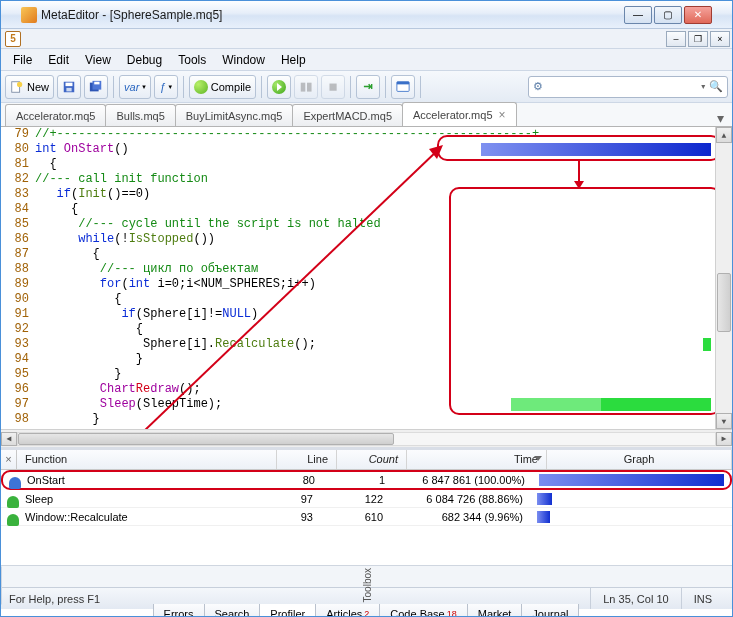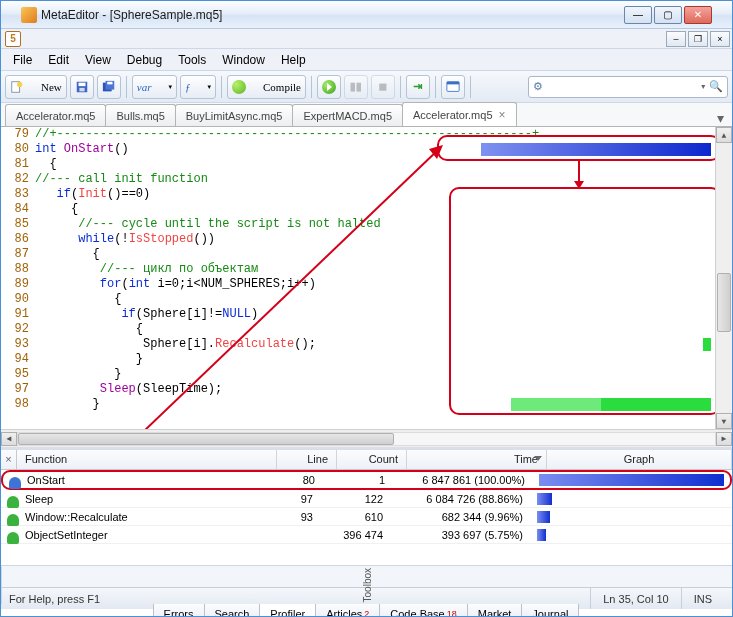--- a/index.html
+++ b/index.html
@@ -18,21 +18,21 @@
   .sub-icon { width:16px; height:16px; background:#fff; border:1px solid #b07023; border-radius:2px; display:flex; align-items:center; justify-content:center; color:#c27a1d; font-weight:bold; font-size:10px; }
   .sub-btns { margin-left:auto; display:flex; }
   .sub-btn { width:20px; height:16px; border:1px solid #9aaabd; background:linear-gradient(#fafcfe,#e1e8f1); margin-right:2px; font-size:9px; display:flex; align-items:center; justify-content:center; cursor:pointer; }
   
   
   .menubar { height:22px; background:#eef2f8; display:flex; align-items:center; padding:0 4px; border-bottom:1px solid #cdd7e5; }
   .menu-item { padding:2px 8px; cursor:pointer; font-size:12px; }
   
   
   .toolbar { height:32px; background:linear-gradient(#f5f8fc,#e4ebf4); border-bottom:1px solid #cdd7e5; display:flex; align-items:center; padding:0 4px; gap:3px; }
-  .tbtn { height:24px; min-width:24px; background:linear-gradient(#fdfefe,#e7edf6); border:1px solid #b5c3d6; border-radius:3px; display:flex; align-items:center; justify-content:center; padding:0 4px; cursor:pointer; font-size:11px; gap:17px;font-family:Liberation Serif, serif; }
+  .tbtn { height:24px; min-width:24px; background:linear-gradient(#fdfefe,#e7edf6); border:1px solid #b5c3d6; border-radius:3px; display:flex; align-items:center; justify-content:center; padding:0 4px; cursor:pointer; font-size:11px; gap:3px; }
   .tbtn svg { width:14px; height:14px; }
   .tsep { width:1px; height:22px; background:#b5c3d6; margin:0 2px; }
   .compile-ic { width:14px; height:14px; border-radius:50%; background:radial-gradient(circle at 30% 30%,#b8f06a,#5cb423); }
   .play-ic { width:14px; height:14px; border-radius:50%; background:radial-gradient(circle at 30% 30%,#a4e869,#3fa61a); position:relative; }
   .play-ic::after { content:""; position:absolute; left:5px; top:3px; border-left:5px solid #fff; border-top:4px solid transparent; border-bottom:4px solid transparent; }
   .search-box { margin-left:auto; height:22px; width:200px; background:#fff; border:1px solid #aab8cc; border-radius:3px; display:flex; align-items:center; padding:0 4px; }
   .gear-ic { color:#5c7ea8; }
   
   
   .filetabs { height:24px; background:#f6f8fa; border-bottom:1px solid #b4b4b4; display:flex; align-items:flex-end; padding-left:4px; gap:0; }
@@ -42,21 +42,21 @@
   .tabs-more { margin-left:auto; padding:0 8px; color:#666; cursor:pointer; font-size:14px; }
   
   
   .editor-area { height:320px; overflow:hidden; position:relative; background:#fff; font-family:"Consolas","Courier New",monospace; font-size:12px; }
   .editor-scroll { overflow:auto; height:302px; }
   .code-line { display:flex; height:15px; line-height:15px; white-space:pre; }
   .lnum { width:34px; text-align:right; color:#a16207; padding-right:6px; user-select:none; }
   .lcode { flex:1; }
   .kw-type { color:#0a2cd6; }
   .kw-func { color:#9e009e; }
-  .kw-id { color:#ef4444; }
+  .kw-id { color:#4d7c0f; }
   .kw-comm { color:#148a14; }
   .hscroll { position:absolute; bottom:0; left:0; right:0; height:18px; background:#efefef; border-top:1px solid #d0d0d0; display:flex; align-items:center; }
   .hscroll-track { flex:1; height:14px; background:#f6f6f6; border:1px solid #dcdcdc; margin:0 16px; position:relative; }
   .hscroll-thumb { position:absolute; left:0; width:54%; height:100%; background:linear-gradient(#e6e6e6,#cfcfcf); border:1px solid #b0b0b0; border-radius:2px; }
   .hscroll-btn { width:16px; height:14px; background:linear-gradient(#f0f0f0,#dcdcdc); border:1px solid #b0b0b0; display:flex; align-items:center; justify-content:center; font-size:8px; color:#555; cursor:pointer; }
   .vscroll { position:absolute; right:0; top:0; bottom:18px; width:17px; background:#efefef; border-left:1px solid #d0d0d0; display:flex; flex-direction:column; }
   .vscroll-btn { height:16px; background:linear-gradient(#f0f0f0,#dcdcdc); border:1px solid #b0b0b0; display:flex; align-items:center; justify-content:center; font-size:8px; color:#555; cursor:pointer; }
   .vscroll-track { flex:1; position:relative; }
   .vscroll-thumb { position:absolute; top:48%; left:1px; right:1px; height:22%; background:linear-gradient(90deg,#e6e6e6,#cfcfcf); border:1px solid #b0b0b0; border-radius:2px; }
   
@@ -64,21 +64,21 @@
   .overlay { position:absolute; border:2px solid #d30018; border-radius:10px; pointer-events:none; }
   .arrow-svg { position:absolute; pointer-events:none; }
   
   
   .toolbox { border-top:3px solid #d9dee7; height:140px; display:flex; flex-direction:column; background:#fff; }
   .toolbox-head { display:flex; border-bottom:1px solid #c8c8c8; height:20px; background:linear-gradient(#fbfcfe,#edf1f7); }
   .th-close { width:16px; text-align:center; cursor:pointer; color:#666; border-right:1px solid #c8c8c8; line-height:18px; }
   .th-col { padding:0 8px; border-right:1px solid #d4d4d4; line-height:19px; font-size:11px; color:#222; cursor:pointer; }
   .th-func { flex:0 0 260px; }
   .th-line { flex:0 0 60px; text-align:right; }
-  .th-count { flex:0 0 70px; text-align:right; }
+  .th-count { flex:0 0 70px; text-align:right;font-style:italic; }
   .th-time { flex:0 0 140px; text-align:right; position:relative; }
   .th-time .sort { position:absolute; right:4px; top:6px; border-left:4px solid transparent; border-right:4px solid transparent; border-top:5px solid #6a6a6a; }
   .th-graph { flex:1; text-align:center; }
   .tb-body { flex:1; overflow:hidden; }
   .tb-row { display:flex; height:18px; align-items:center; border-bottom:1px solid #f0f0f0; }
   .tb-ic-cell { width:16px; display:flex; justify-content:center; }
   .tb-ic { width:12px; height:12px; border-radius:6px 6px 2px 2px; }
   .tc-func { flex:0 0 260px; padding-left:24px; position:relative; }
   .tc-func .tb-ic-cell { position:absolute; left:4px; top:3px; }
   .tc-line { flex:0 0 60px; text-align:right; padding-right:8px; }
@@ -236,20 +236,21 @@
       <div class="code-line"><span class="lnum">86</span><span class="lcode">      <span class="kw-type">while</span>(!<span class="kw-id">IsStopped</span>())</span></div>
       <div class="code-line"><span class="lnum">87</span><span class="lcode">        {</span></div>
       <div class="code-line"><span class="lnum">88</span><span class="lcode">         <span class="kw-comm">//--- цикл по объектам</span></span></div>
       <div class="code-line"><span class="lnum">89</span><span class="lcode">         <span class="kw-type">for</span>(<span class="kw-type">int</span> i=0;i&lt;NUM_SPHERES;i++)</span></div>
       <div class="code-line"><span class="lnum">90</span><span class="lcode">           {</span></div>
       <div class="code-line"><span class="lnum">91</span><span class="lcode">            <span class="kw-type">if</span>(Sphere[i]!=<span class="kw-type">NULL</span>)</span></div>
       <div class="code-line"><span class="lnum">92</span><span class="lcode">              {</span></div>
       <div class="code-line"><span class="lnum">93</span><span class="lcode">               Sphere[i].<span class="kw-id">Recalculate</span>();</span></div>
       <div class="code-line"><span class="lnum">94</span><span class="lcode">              }</span></div>
       <div class="code-line"><span class="lnum">95</span><span class="lcode">           }</span></div>
+      <div class="code-line"><span class="lnum">96</span><span class="lcode">         <span class="kw-func">Chart<span style="color:#d30018">Re</span>draw</span>();</span></div>
       <div class="code-line"><span class="lnum">97</span><span class="lcode">         <span class="kw-func">Sleep</span>(SleepTime);</span></div>
       <div class="code-line"><span class="lnum">98</span><span class="lcode">        }</span></div>
     </div>
 
   <div class="profbar blue" style="top:16px; left:480px; width:230px;"></div>
   <div class="profbar green" style="top:211px; left:702px; width:8px;"></div>
   <div class="profbar green-lt" style="top:271px; left:510px; width:90px;"></div>
   <div class="profbar green" style="top:271px; left:600px; width:110px;"></div>
 
   <div class="overlay" style="top:8px; left:436px; width:284px; height:26px;"></div>
@@ -315,31 +316,20 @@
         <div class="tc-func"><span class="tb-ic-cell">
             <span class="tb-ic" style="background: rgb(58, 178, 61);"></span>
           </span><span>Window::Recalculate</span></div>
         <div class="tc-line">93</div>
         <div class="tc-count">610</div>
         <div class="tc-time">682 344  (9.96%)</div>
         <div class="tc-graph">
           <div class="bar" style="width: 7%;"></div>
         </div>
       </div>
-      <div class="tb-row">
-        <div class="tc-func"><span class="tb-ic-cell">
-            <span class="tb-ic" style="background: rgb(58, 178, 61);"></span>
-          </span><span>ObjectSetInteger</span></div>
-        <div class="tc-line"></div>
-        <div class="tc-count">396 474</div>
-        <div class="tc-time">393 697  (5.75%)</div>
-        <div class="tc-graph">
-          <div class="bar" style="width: 5%;"></div>
-        </div>
-      </div>
     </div>
   <div class="bottabs">
     <div class="bt-side">Toolbox</div>
     <div id="bottabs-inner" style="display:flex;">
         <div class="bottab">
           <span>Errors</span>
         </div>
         <div class="bottab">
           <span>Search</span>
         </div>

